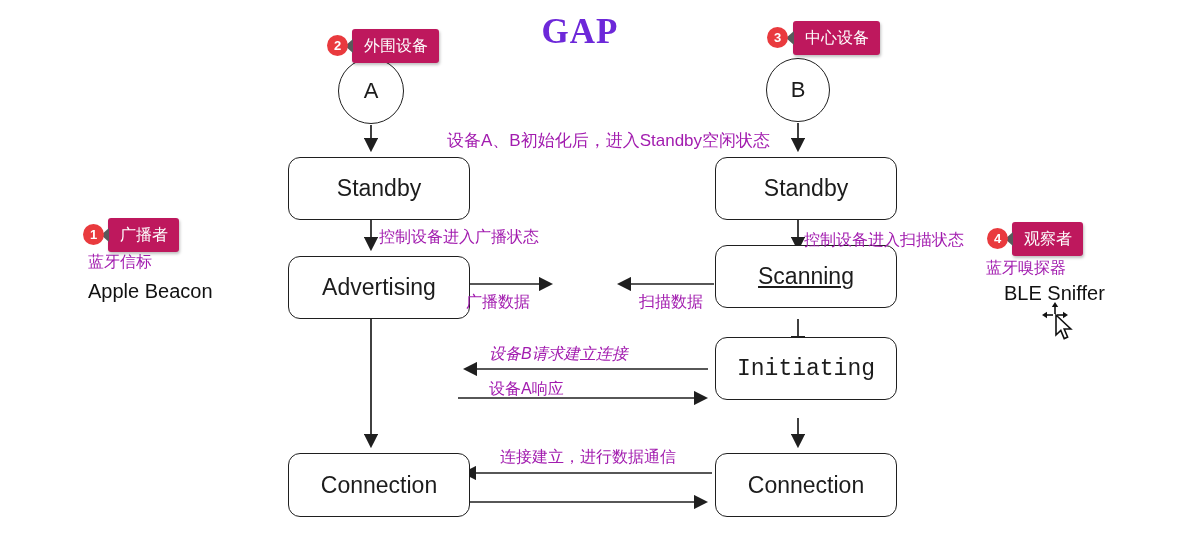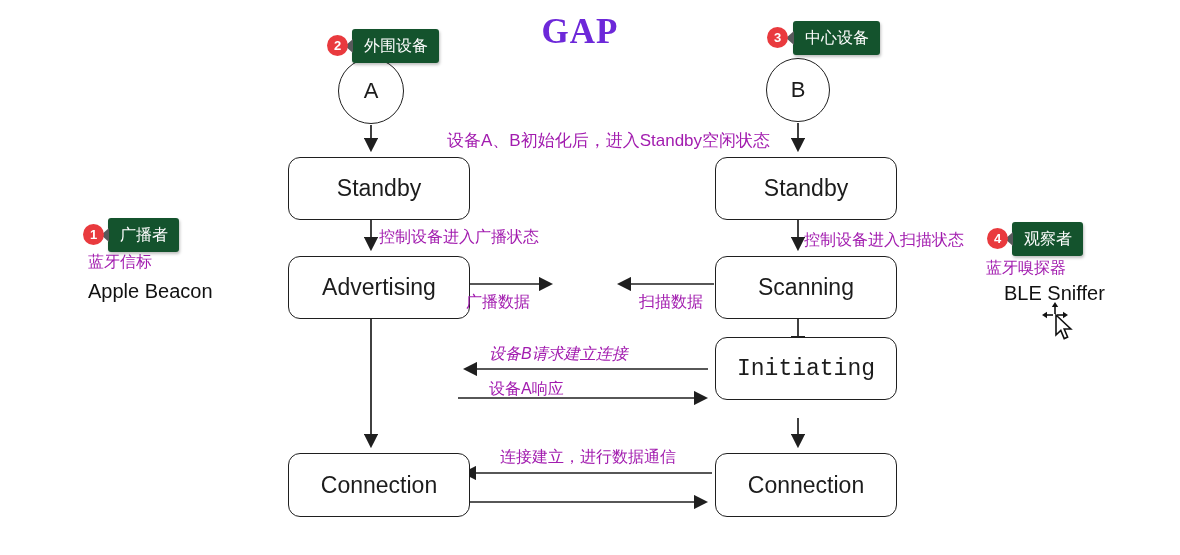--- a/index.html
+++ b/index.html
@@ -27,21 +27,21 @@
     background: #fff; display: flex; align-items: center; justify-content: center;
     font-size: 22px; color: #1c1c1c;
   }
 
   .badge {
     position: absolute; width: 21px; height: 21px; border-radius: 50%;
     background: #e93a3e; color: #fff; font-size: 13px; font-weight: bold;
     display: flex; align-items: center; justify-content: center; z-index: 3;
   }
   .tooltip {
-    position: absolute; background: #14532d; color: #fdfdfd;
+    position: absolute; background: #be185d; color: #fdfdfd;
     font-size: 16px; line-height: 1; padding: 9px 11px 9px 12px;
     border-radius: 3px; white-space: nowrap; z-index: 2;
     box-shadow: 1px 2px 3px rgba(0,0,0,0.25);
   }
   .tooltip::before {
     content: ""; position: absolute; left: -7px; top: 50%; margin-top: -7px;
     border-top: 7px solid transparent; border-bottom: 7px solid transparent;
     border-right: 8px solid #58595b;
   }
 
@@ -82,21 +82,21 @@
   <div class="title">GAP</div>
 
   <div class="node-circle" style="left:338px; top:58px; width:66px; height:66px;">A</div>
   <div class="node-circle" style="left:766px; top:58px; width:64px; height:64px;">B</div>
 
   <div class="state-box" style="left:288px; top:157px;">Standby</div>
   <div class="state-box" style="left:288px; top:256px;">Advertising</div>
   <div class="state-box" style="left:288px; top:453px; height:64px;">Connection</div>
 
   <div class="state-box" style="left:715px; top:157px;">Standby</div>
-  <div class="state-box" style="left:715px; top:256px;">Scanning</div>
+  <div class="state-box" style="left:715px; top:245px;text-decoration:underline;">Scanning</div>
   <div class="state-box" style="left:715px; top:337px;font-family:Liberation Mono, monospace;">Initiating</div>
   <div class="state-box" style="left:715px; top:453px; height:64px;">Connection</div>
 
   <div class="badge" style="left:83px; top:224px;">1</div>
   <div class="tooltip" style="left:108px; top:218px;">广播者</div>
 
   <div class="badge" style="left:327px; top:35px;">2</div>
   <div class="tooltip" style="left:352px; top:29px;">外围设备</div>
 
   <div class="badge" style="left:767px; top:27px;">3</div>

